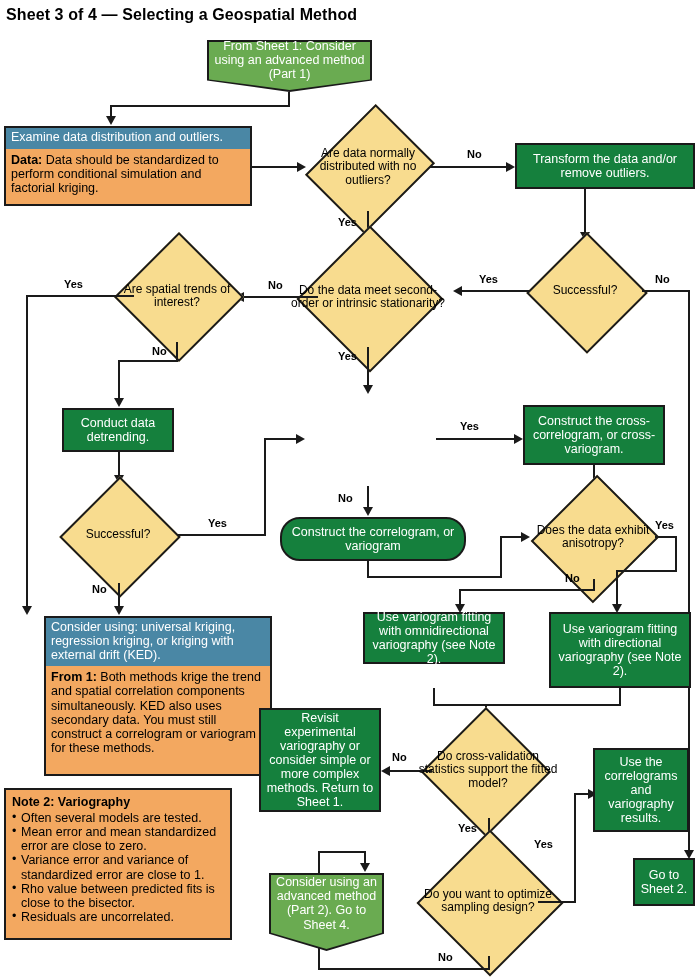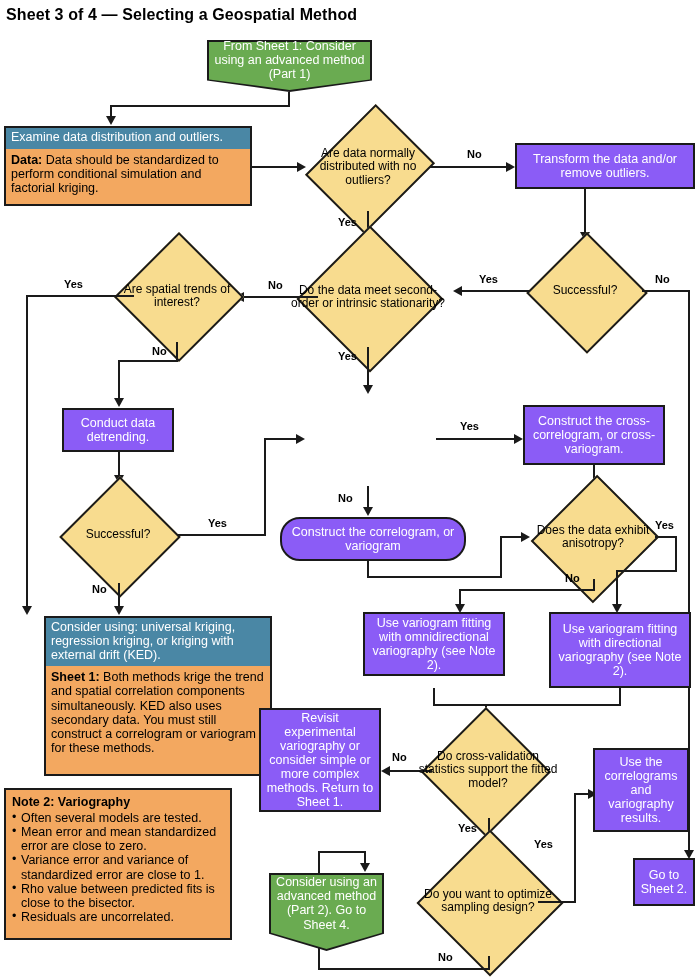--- a/index.html
+++ b/index.html
@@ -13,21 +13,21 @@
   }
 
   .node{position:absolute;box-sizing:border-box;}
 
   
   .rect{
     border:2px solid #1a1a1a;
     display:flex;align-items:center;justify-content:center;
     text-align:center;line-height:1.12;
   }
-  .blue{background:#8b5cf6;color:#ffffff;}
+  .blue{background:#15803d;color:#ffffff;}
   .blue .inner,.orange .inner{padding:1px 4px;width:100%;}
 
   
   .combo{border:2px solid #1a1a1a;display:flex;flex-direction:column;}
   .combo .head{background:#4a87a5;color:#fff;padding:3px 5px 4px 5px;line-height:1.1;}
   .combo .body{background:#f3a860;color:#000;padding:4px 5px 5px 5px;line-height:1.13;flex:1;}
   .combo .body b{font-weight:bold;}
 
   .noteonly{border:2px solid #1a1a1a;background:#f3a860;color:#000;padding:5px 6px;}
   .noteonly .nhead{font-weight:bold;line-height:1.2;margin-bottom:1px;}
@@ -182,21 +182,21 @@
   <div class="ln lnh" style="left:264px;top:438px;width:36px;"></div>
   <div class="arr arr-r" style="left:296px;top:434px;"></div>
   <div class="lbl" style="left:208px;top:517px;">Yes</div>
 
   <div class="ln lnv" style="left:118px;top:583px;height:25px;"></div>
   <div class="arr arr-d" style="left:114px;top:606px;"></div>
   <div class="lbl" style="left:92px;top:583px;">No</div>
 
   <div class="combo node" style="left:4px;top:616px;width:228px;height:160px;margin-left:40px;">
     <div class="head" style="font-size:12.5px;">Consider using: universal kriging, regression kriging, or kriging with external drift (KED).</div>
-    <div class="body" style="font-size:12.5px;"><b>Sheet 1:</b><span> Both methods krige the trend and spatial correlation components simultaneously. KED also uses secondary data. You must still construct a correlogram or variogram for these methods.</span></div>
+    <div class="body" style="font-size:12.5px;"><b>From 1:</b><span> Both methods krige the trend and spatial correlation components simultaneously. KED also uses secondary data. You must still construct a correlogram or variogram for these methods.</span></div>
   </div>
 
   <div class="noteonly node" style="left:4px;top:788px;width:228px;height:152px;font-size:12.5px;">
     <div class="nhead">Note 2: Variography</div>
     <ul>
       <li>Often several models are tested.</li>
       <li>Mean error and mean standardized error are close to zero.</li>
       <li>Variance error and variance of standardized error are close to 1.</li>
       <li>Rho value between predicted fits is close to the bisector.</li>
       <li>Residuals are uncorrelated.</li>
@@ -240,21 +240,21 @@
   <div class="ln lnv" style="left:616px;top:570px;height:36px;"></div>
   <div class="arr arr-d" style="left:612px;top:604px;"></div>
   <div class="lbl" style="left:655px;top:519px;">Yes</div>
 
   <div class="ln lnv" style="left:593px;top:579px;height:12px;"></div>
   <div class="ln lnh" style="left:459px;top:589px;width:136px;"></div>
   <div class="ln lnv" style="left:459px;top:589px;height:17px;"></div>
   <div class="arr arr-d" style="left:455px;top:604px;"></div>
   <div class="lbl" style="left:565px;top:572px;">No</div>
 
-  <div class="rect node blue" style="left:363px;top:612px;width:142px;height:64px;font-size:12.5px;">
+  <div class="rect node blue" style="left:363px;top:612px;width:142px;height:52px;font-size:12.5px;">
     <div class="inner">Use variogram fitting with omnidirectional variography (see Note 2).</div>
   </div>
 
   <div class="rect node blue" style="left:549px;top:612px;width:142px;height:76px;font-size:12.5px;">
     <div class="inner">Use variogram fitting with directional variography (see Note 2).</div>
   </div>
 
   <div class="ln lnv" style="left:433px;top:688px;height:18px;"></div>
   <div class="ln lnv" style="left:619px;top:688px;height:18px;"></div>
   <div class="ln lnh" style="left:433px;top:704px;width:188px;"></div>

